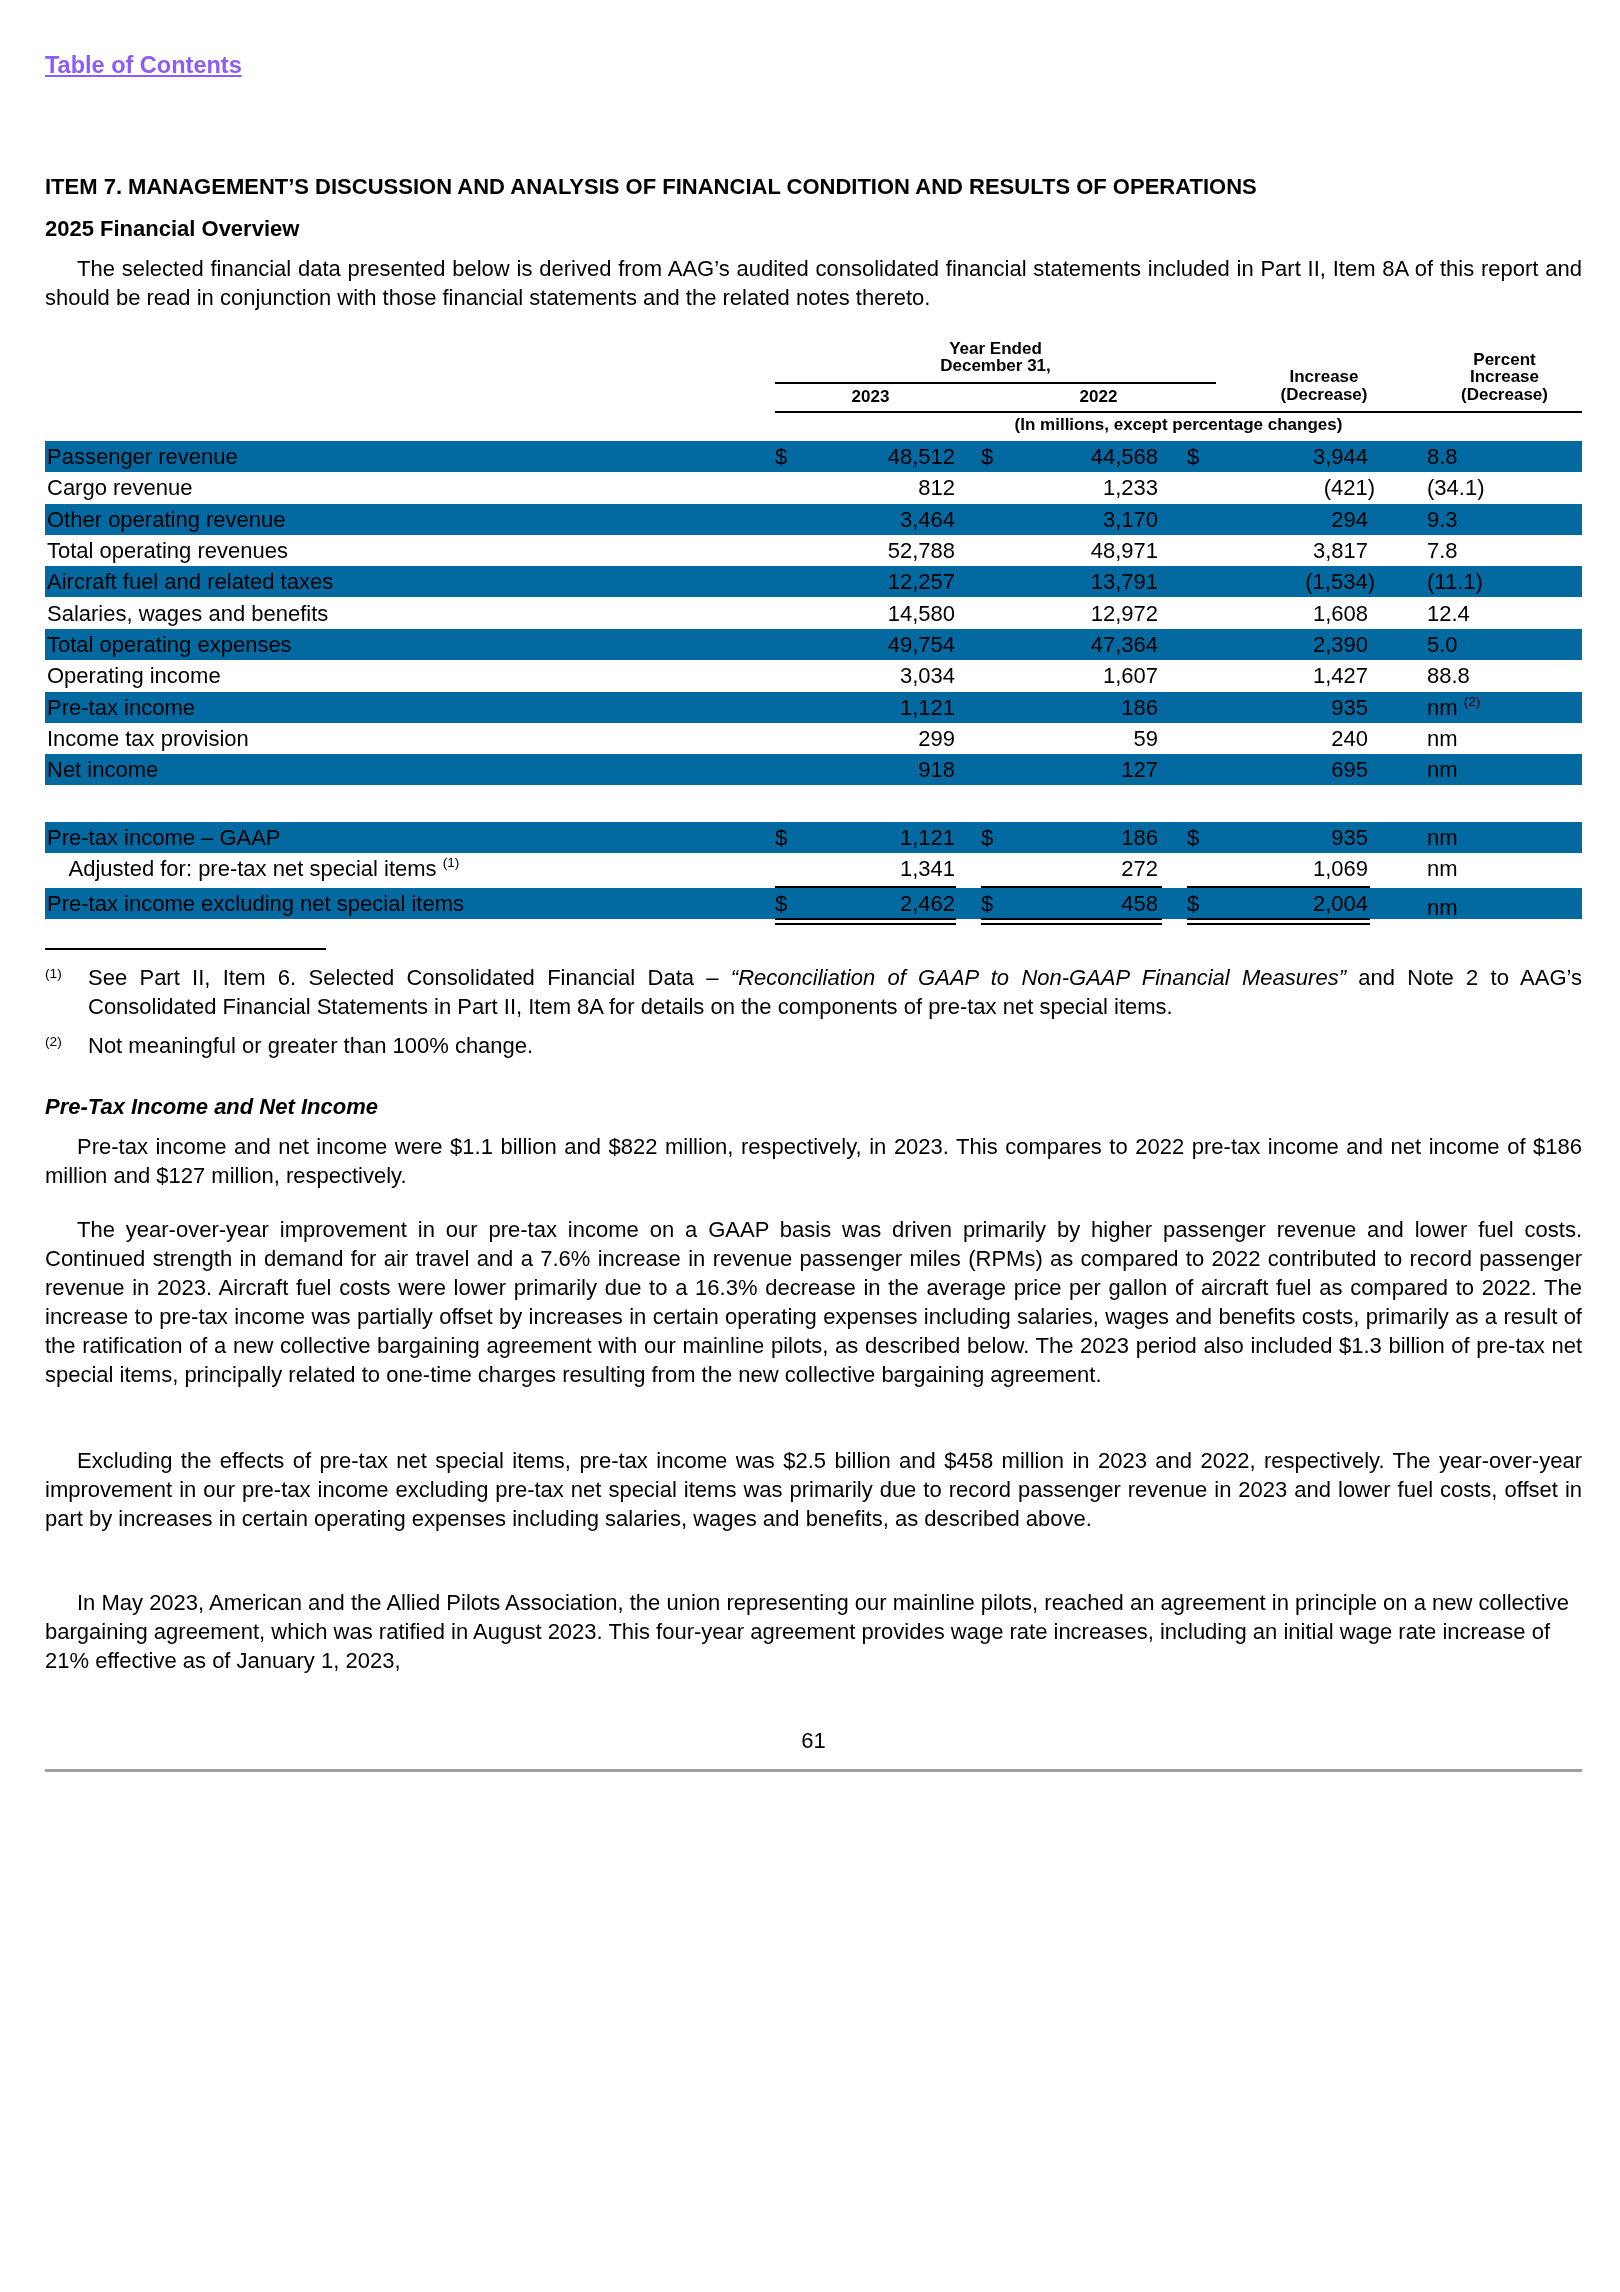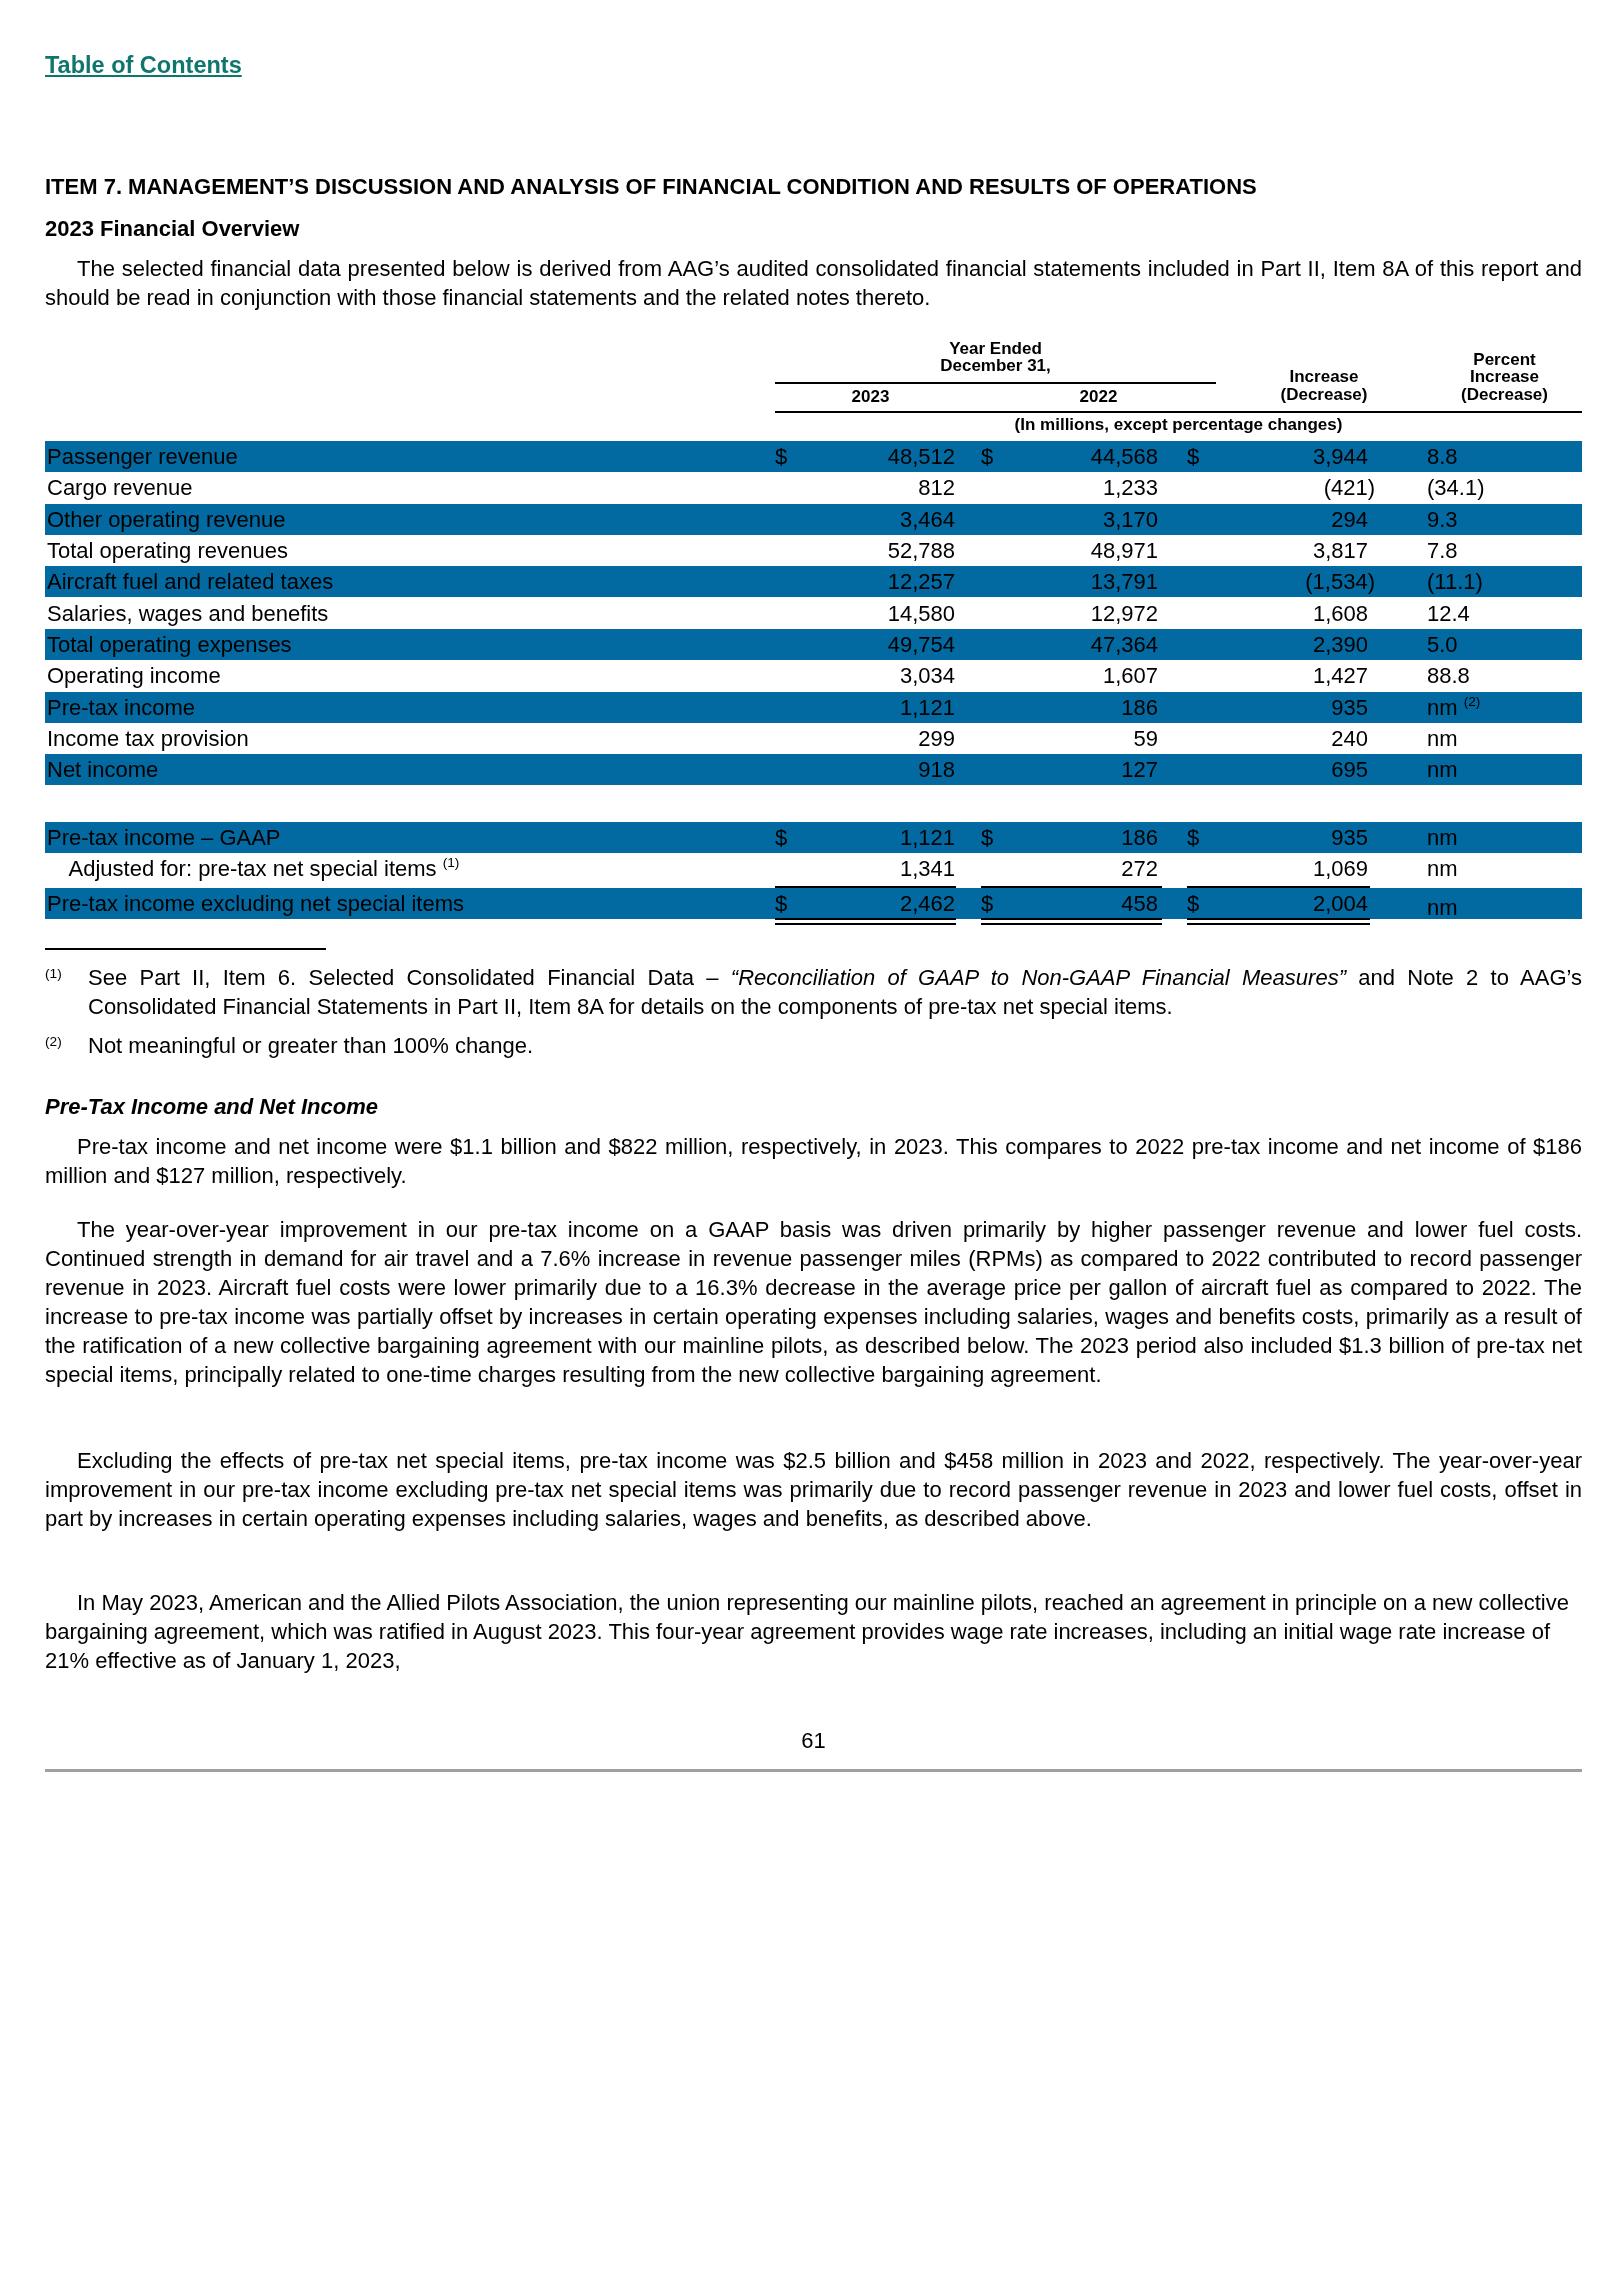--- a/index.html
+++ b/index.html
@@ -1,18 +1,18 @@
 <!DOCTYPE html>
 <html><head>
 <meta charset="utf-8">
 <style>
   html, body { margin: 0; padding: 0; background: #ffffff; }
   body { width: 1620px; height: 2293px; position: relative; font-family: "Liberation Sans", sans-serif; color: #000; }
   .page { position: absolute; left: 45px; top: 0; width: 1537px; }
-  .toc-link { position: absolute; left: 0; top: 52px; font-size: 23.5px; font-weight: bold; color: #0f766e; text-decoration: underline; cursor: pointer; }
+  .toc-link { position: absolute; left: 0; top: 52px; font-size: 23.5px; font-weight: bold; color: #8b5cf6; text-decoration: underline; cursor: pointer; }
   .item-heading { position: absolute; left: 0; top: 174px; font-size: 22px; font-weight: bold; white-space: nowrap; }
   .sub-heading { position: absolute; left: 0; top: 216px; font-size: 22px; font-weight: bold; }
   .para { position: absolute; left: 0; width: 1537px; font-size: 22px; line-height: 29px; text-align: justify; }
   .para .indent { display: inline-block; width: 32px; }
   .intro { top: 254px; }
 
   
   .fin-table { position: absolute; left: 0; top: 333px; width: 1537px; }
   .hdr { position: absolute; font-size: 17px; font-weight: bold; text-align: center; line-height: 17.6px; }
   .hdr-yearended { left: 730px; top: 6.9px; width: 441px; text-align: center; }
@@ -57,21 +57,21 @@
   .footer-rule { position: absolute; left: 0; top: 1769px; width: 1537px; height: 2.9px; background: #a0a0a0; }
 </style>
 </head>
 <body>
 
 <div class="page">
 
   <a class="toc-link">Table of Contents</a>
 
   <div class="item-heading">ITEM 7.  MANAGEMENT’S DISCUSSION AND ANALYSIS OF FINANCIAL CONDITION AND RESULTS OF OPERATIONS</div>
-  <div class="sub-heading">2023 Financial Overview</div>
+  <div class="sub-heading">2025 Financial Overview</div>
 
   <div class="para intro"><span class="indent"></span><span>The selected financial data presented below is derived from AAG’s audited consolidated financial statements included in Part II, Item 8A of this report and should be read in conjunction with those financial statements and the related notes thereto.</span></div>
 
   <div class="fin-table">
     <div class="hdr hdr-yearended">
       <div>Year Ended</div>
       <div>December 31,</div>
     </div>
     <div class="rule rule-year"></div>
     <div class="hdr hdr-2023">2023</div>

